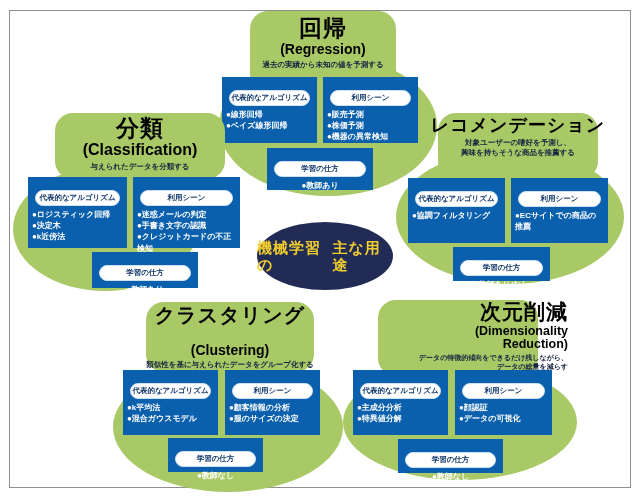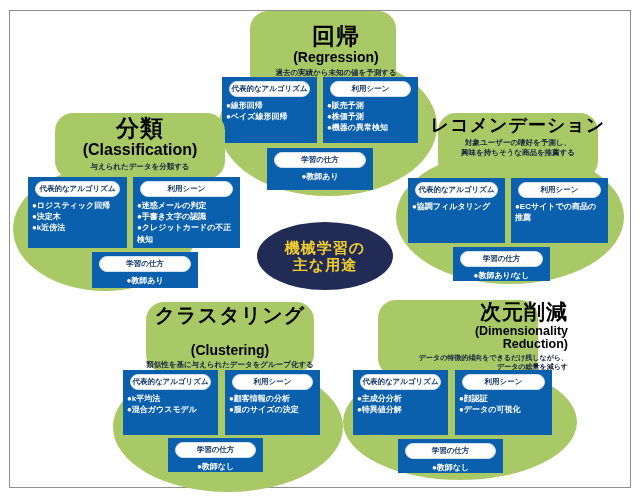--- a/index.html
+++ b/index.html
@@ -18,37 +18,37 @@
   }
   .frame{position:absolute;left:9px;top:10px;width:622px;height:478px;border:1px solid #8f8f8f;}
   .blob-tab{position:absolute;background:var(--green);border-radius:18px;}
   .blob-ellipse{position:absolute;background:var(--green);border-radius:50%;}
   .titleblock{position:absolute;width:220px;text-align:center;color:#000;}
   .jp-title{font-weight:bold;line-height:1.08;letter-spacing:1px;}
   .en-sub{font-weight:bold;line-height:1.05;margin-top:1px;}
   .en-sub div{white-space:nowrap;}
   .desc{font-weight:bold;color:#16233e;font-size:7.5px;line-height:1.3;margin-top:3px;}
   .desc div{white-space:nowrap;}
-  .bluebox{position:absolute;background:var(--blue);padding:3px 4px 2px;}
+  .bluebox{position:absolute;background:var(--blue);padding:12px 4px 2px;}
   .pill{background:#fff;border:1px solid #cfe0ee;border-radius:9px;color:var(--pilltext);
         font-size:7.5px;font-weight:bold;text-align:center;padding:2px 0;margin:1px auto 3px;width:94%;}
   .items{color:#fff;font-size:8px;font-weight:bold;line-height:1.4;text-align:left;}
   .learnbox .items{text-align:center;}
   .center-ellipse{position:absolute;left:257px;top:222px;width:136px;height:68px;background:var(--navy);
-        border-radius:50%;display:flex;flex-direction:column;justify-content:center;align-items:center;text-align:center;}
+        border-radius:50%;display:flex;flex-direction:row;justify-content:center;align-items:center;}
   .center-ellipse div{color:var(--yellow);font-size:15px;font-weight:bold;line-height:1.15;letter-spacing:1px;}
 </style>
 </head>
 <body>
 
 <div class="frame"></div>
 
 <div class="blob-tab" style="left:250px;top:11px;width:146px;height:80px;"></div>
 <div class="blob-ellipse" style="left:219px;top:56px;width:218px;height:140px;"></div>
-<div class="titleblock" style="left:226px;top:16px;margin-top:8px;">
+<div class="titleblock" style="left:213px;top:16px;">
   <div class="jp-title" style="font-size:23px;">回帰</div>
   <div class="en-sub" style="font-size:14px;">
       <div>(Regression)</div>
     </div>
   <div class="desc">
       <div>過去の実績から未知の値を予測する</div>
     </div>
 </div>
 <div class="bluebox" style="left:222px;top:77px;width:95px;height:66px;">
   <div class="pill">代表的なアルゴリズム</div>

